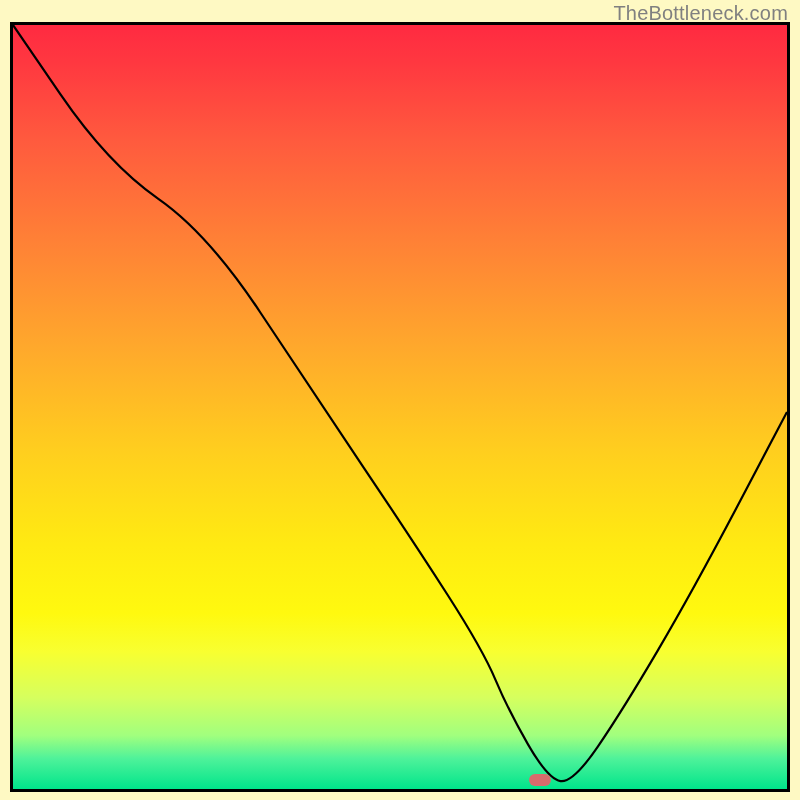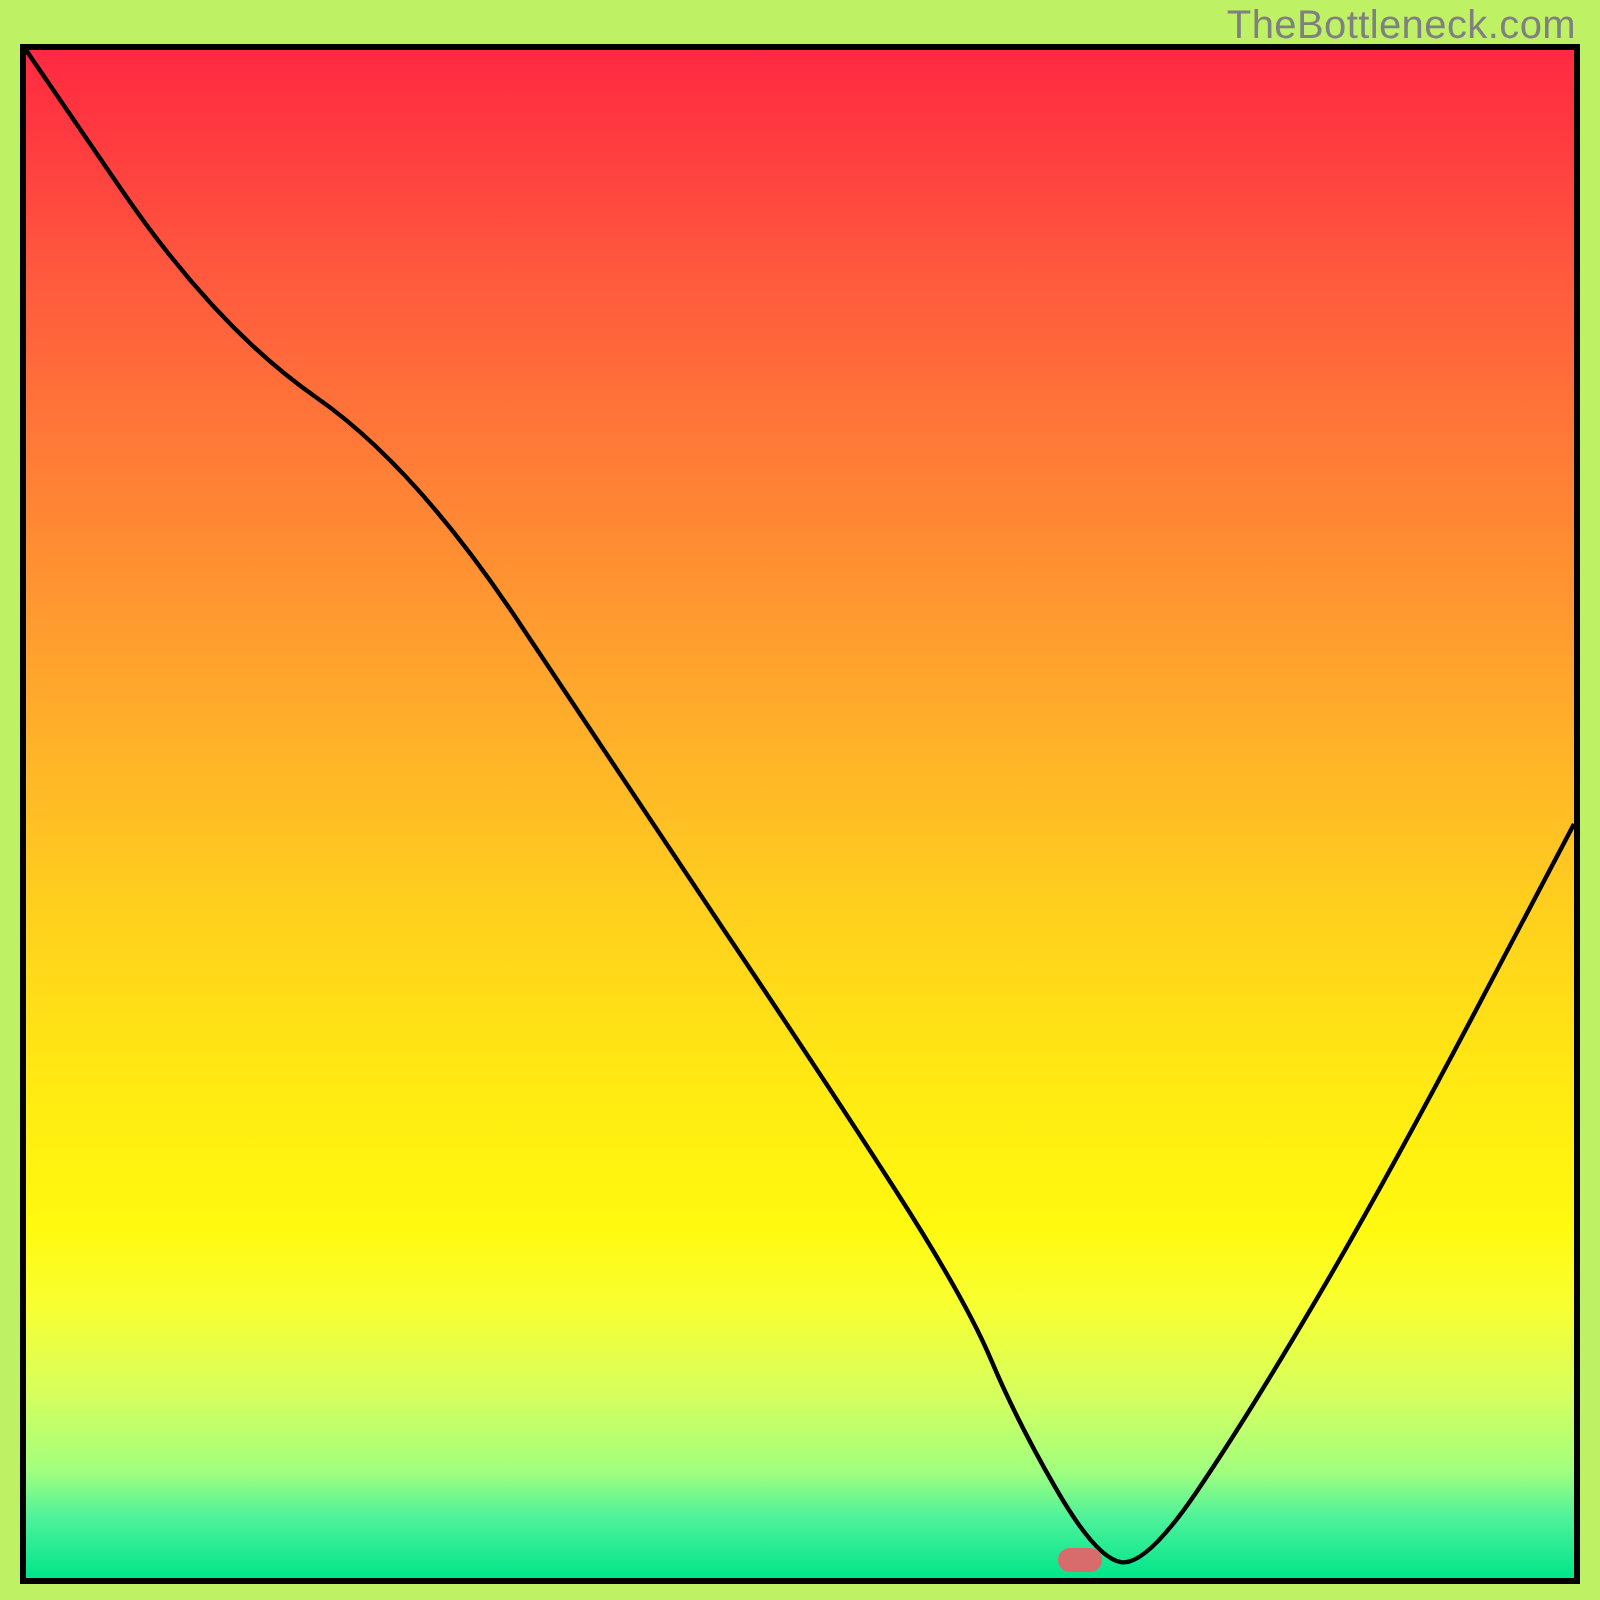--- a/index.html
+++ b/index.html
@@ -5,21 +5,21 @@
   body {
     margin: 0;
     padding: 0;
     background: #ffffff;
     font-family: Arial, Helvetica, sans-serif;
   }
   .frame {
     width: 800px;
     height: 800px;
     position: relative;
-    background: #bef264;
+    background: #fef9c3;
     text-align: right;
   }
   .watermark {
     position: absolute;
     top: 2px;
     right: 12px;
     font-size: 20px;
     color: #808080;
     font-weight: 400;
     letter-spacing: 0.2px;

